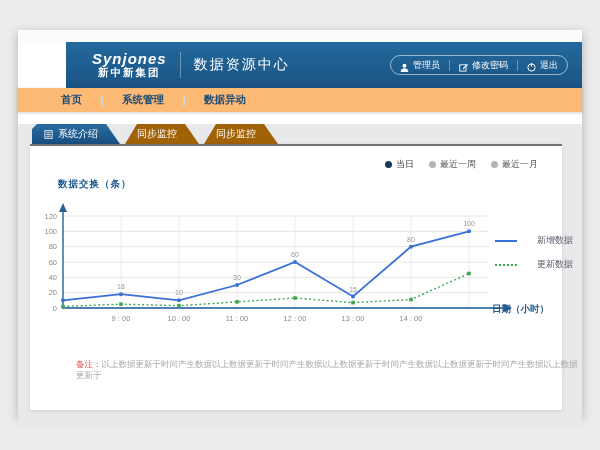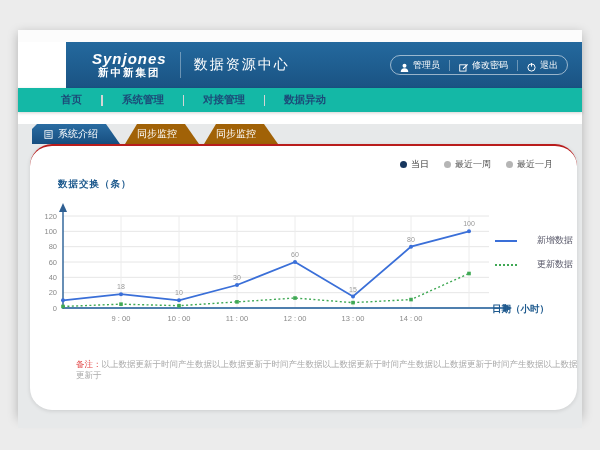--- a/index.html
+++ b/index.html
@@ -19,38 +19,38 @@
   .app-title { color:#fff; font-size:14px; letter-spacing:2px; }
   .user-pill { position:absolute; right:14px; top:50%; transform:translateY(-50%);
     border:1px solid rgba(255,255,255,.55); border-radius:11px; height:20px;
     display:flex; align-items:center; }
   .user-item { color:#fff; font-size:9px; padding:0 9px; display:flex; gap:4px;
     align-items:flex-end; cursor:pointer; white-space:nowrap; }
   .user-sep { width:1px; height:11px; background:rgba(255,255,255,.35); }
   .uicon { width:9px; height:9px; display:block; }
 
   
-  .navbar { height:24px; background:#14b8a6; display:flex; align-items:center;
+  .navbar { height:24px; background:#fdba74; display:flex; align-items:center;
     padding-left:24px; box-shadow:0 1px 3px rgba(0,0,0,.18); position:relative; z-index:2; }
   .nav-item { color:#1c4a78; font-size:10.5px; font-weight:bold; padding:0 19px; cursor:pointer; }
   .nav-sep { width:1px; height:11px; background:#d5d5d5; }
 
   
   .content { height:304px; background:#e7e9ea; }
-  .panel { margin:12px 5px 0 12px; }
+  .panel { margin:12px 20px 0 12px; }
   .tabs { display:flex; height:20px; margin-left:2px; }
   .tab { color:#fff; font-size:10px; line-height:20px; padding:0 22px 0 12px;
     cursor:pointer; white-space:nowrap; display:flex; align-items:center; gap:5px; }
   .tab.active { background:linear-gradient(#2a6ca2,#174e80);
     clip-path:polygon(0 100%, 0 5px, 5px 0, calc(100% - 14px) 0, 100% 100%); }
   .tab.inactive { background:#a16207; margin-left:5px;
     clip-path:polygon(12px 0, calc(100% - 14px) 0, 100% 100%, 0 100%); }
   .ticon { width:9px; height:9px; display:block; }
-  .panel-body { background:#fff; border-top:2px solid #b91c1c; height:266px;
-    position:relative; box-shadow:0 1px 4px rgba(0,0,0,.12);border-radius:22px; }
+  .panel-body { background:#fff; border-top:2px solid #737373; height:266px;
+    position:relative; box-shadow:0 1px 4px rgba(0,0,0,.12); }
 
   
   .filters { position:absolute; top:12px; right:24px; display:flex; gap:15px; }
   .filter { display:flex; align-items:center; gap:4px; font-size:9px; color:#555; cursor:pointer; }
   .fdot { width:7px; height:7px; border-radius:50%; background:#b5b5b5; }
   .filter.selected .fdot { background:#17365e; }
   .filter.selected { color:#333; }
 
   .y-axis-title { position:absolute; left:28px; top:32px; color:#1e5a8e;
     font-size:9.5px; font-weight:bold; letter-spacing:1px; }
@@ -109,21 +109,20 @@
       </div>
     </div>
   </div>
 
   <div class="navbar">
     <span class="nav-item">首页</span>
     <span class="nav-sep"></span>
     <span class="nav-sep"></span>
     <span class="nav-item">系统管理</span>
     <span class="nav-sep"></span>
-    <span class="nav-item">对接管理</span>
     <span class="nav-sep"></span>
     <span class="nav-item">数据异动</span>
   </div>
 
   <div class="content">
     <div class="panel">
       <div class="tabs">
         <div class="tab active">
           <svg class="ticon" viewBox="0 0 10 10">
             <rect x="1" y="0.8" width="8" height="8.4" fill="none" stroke="#fff" stroke-width="1"></rect>

